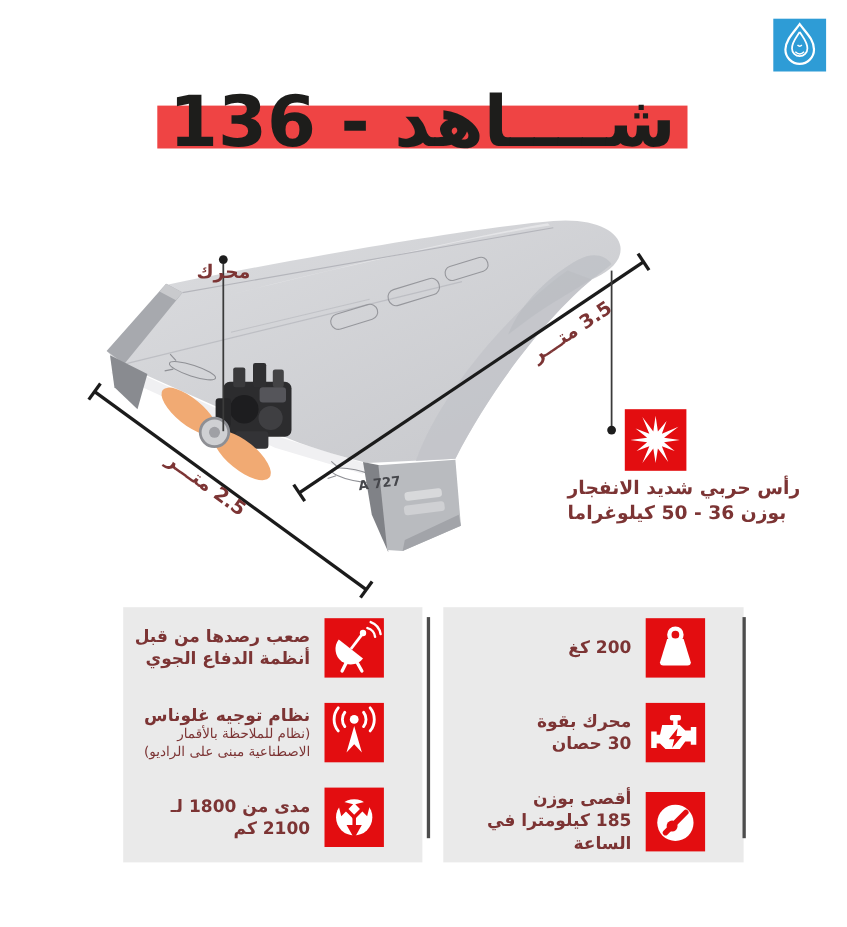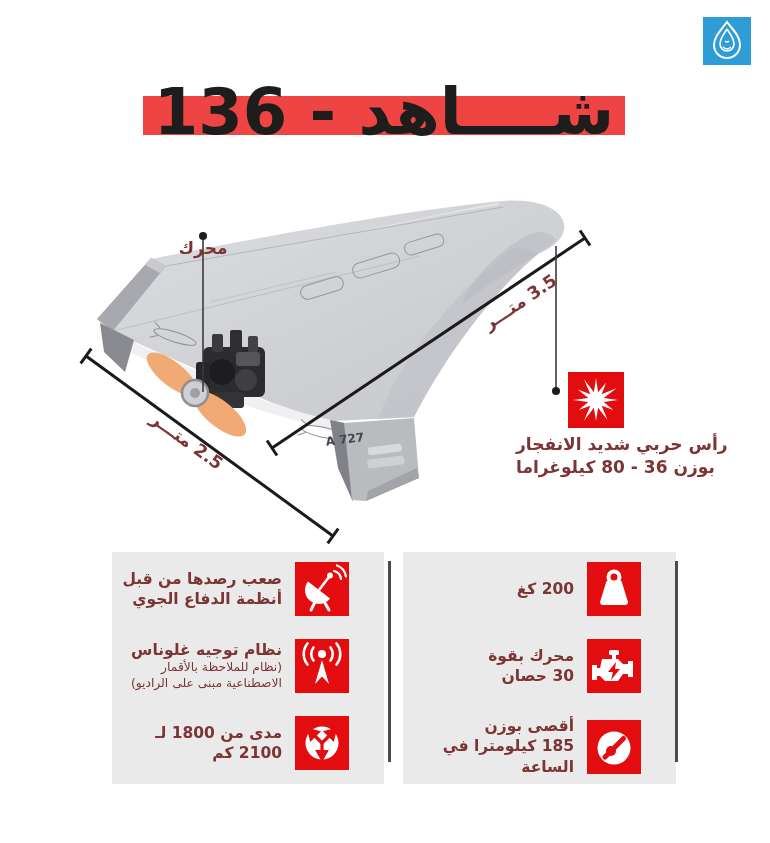--- a/index.html
+++ b/index.html
@@ -156,21 +156,21 @@
   <div class="lbl dim dim-35">3.5 متـــر</div>
   <div class="lbl dim dim-25">2.5 متـــر</div>
 
   <div class="warhead-icon">
     <svg width="56" height="56" viewBox="0 0 56 56">
       <polygon fill="#ffffff" points="50,28 35.7,30.1 45.3,38 33.7,33.7 39.5,47.9 30.1,35.7 28,49 25.9,35.7 16,48.8 22.3,33.7 10.7,38 20.3,30.1 5,28 20.3,25.9 9.8,17.5 22.3,22.3 16,7.2 25.9,20.3 28,6 30.1,20.3 38,10.7 33.7,22.3 48.8,16 35.7,25.9"></polygon>
     </svg>
   </div>
   <div class="warhead-text">
     <div>رأس حربي شديد الانفجار</div>
-    <div>بوزن 36 - 80 كيلوغراما</div>
+    <div>بوزن 36 - 50 كيلوغراما</div>
   </div>
 
   <div class="panel panel-left">
     <div class="row">
       <span class="sq">
         <svg width="54" height="54" viewBox="0 0 54 54">
           <g transform="rotate(38 24 28)">
               <path d="M10,28 a14,14 0 0 0 28,0 z" fill="#fff"></path>
             </g>
           <line x1="24" y1="28" x2="34" y2="15" stroke="#fff" stroke-width="2.6"></line>

